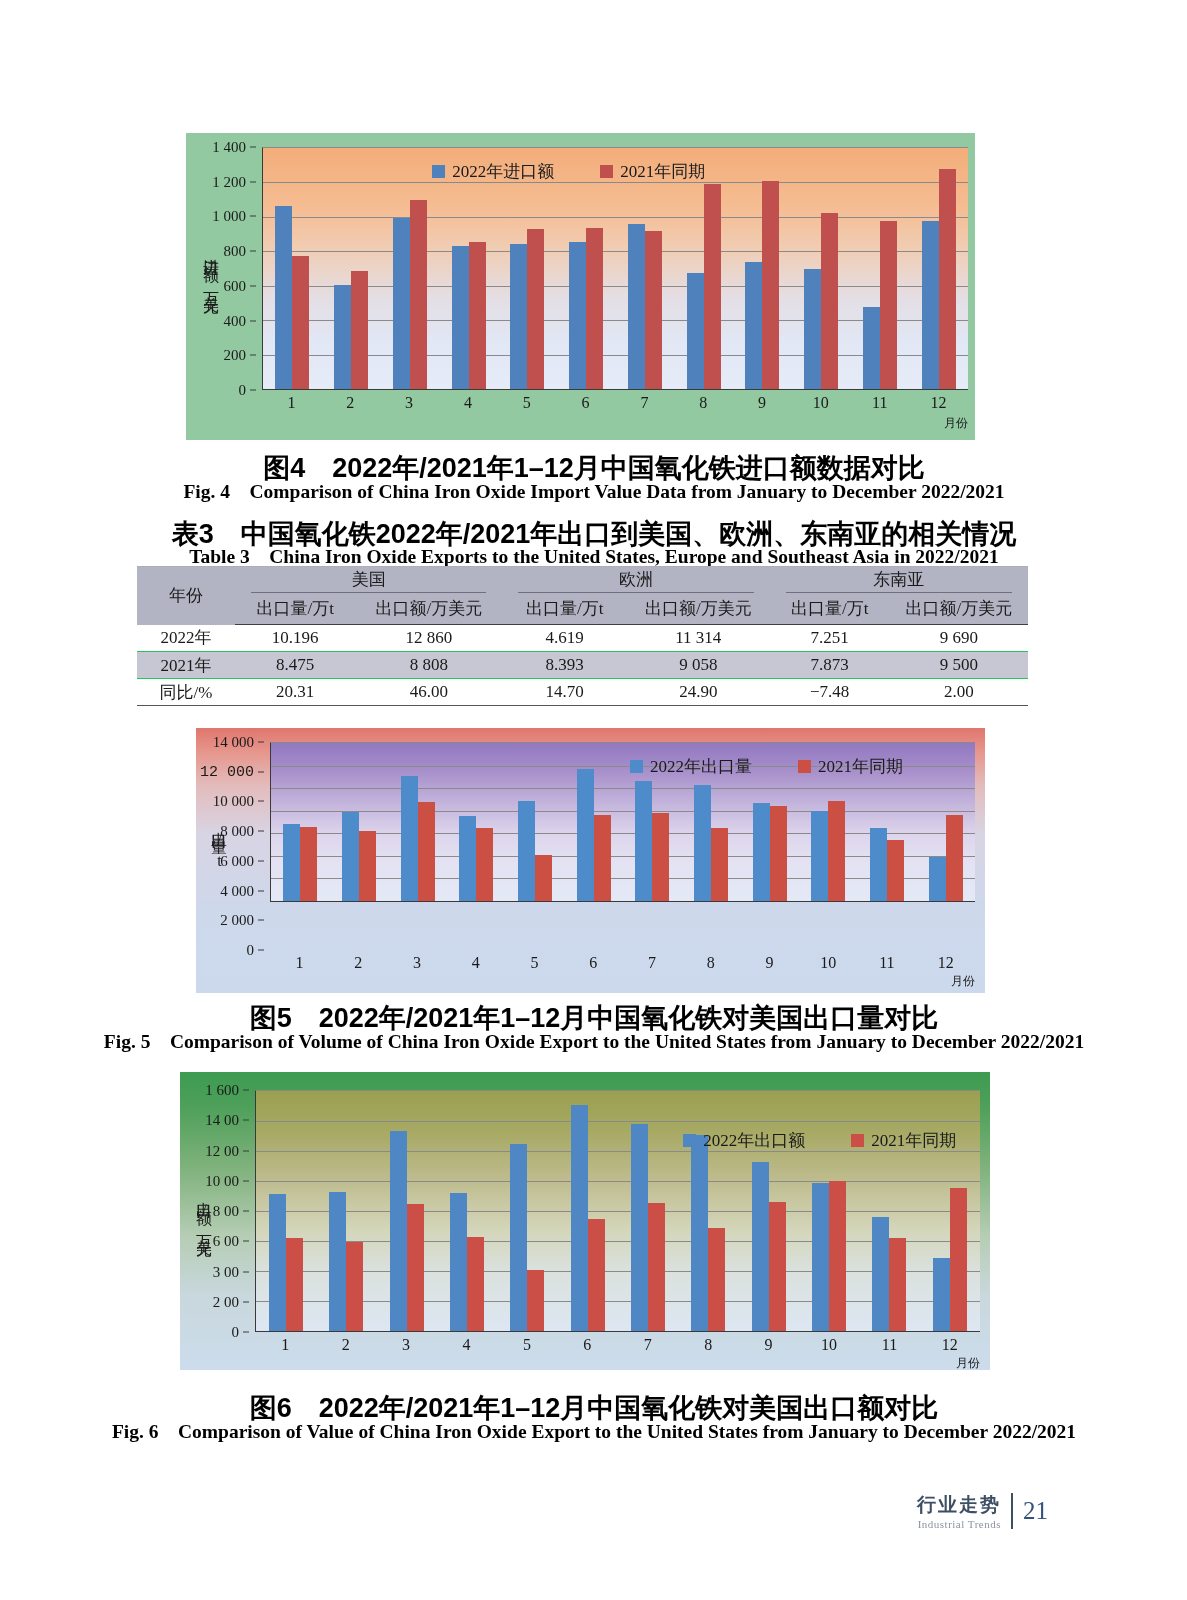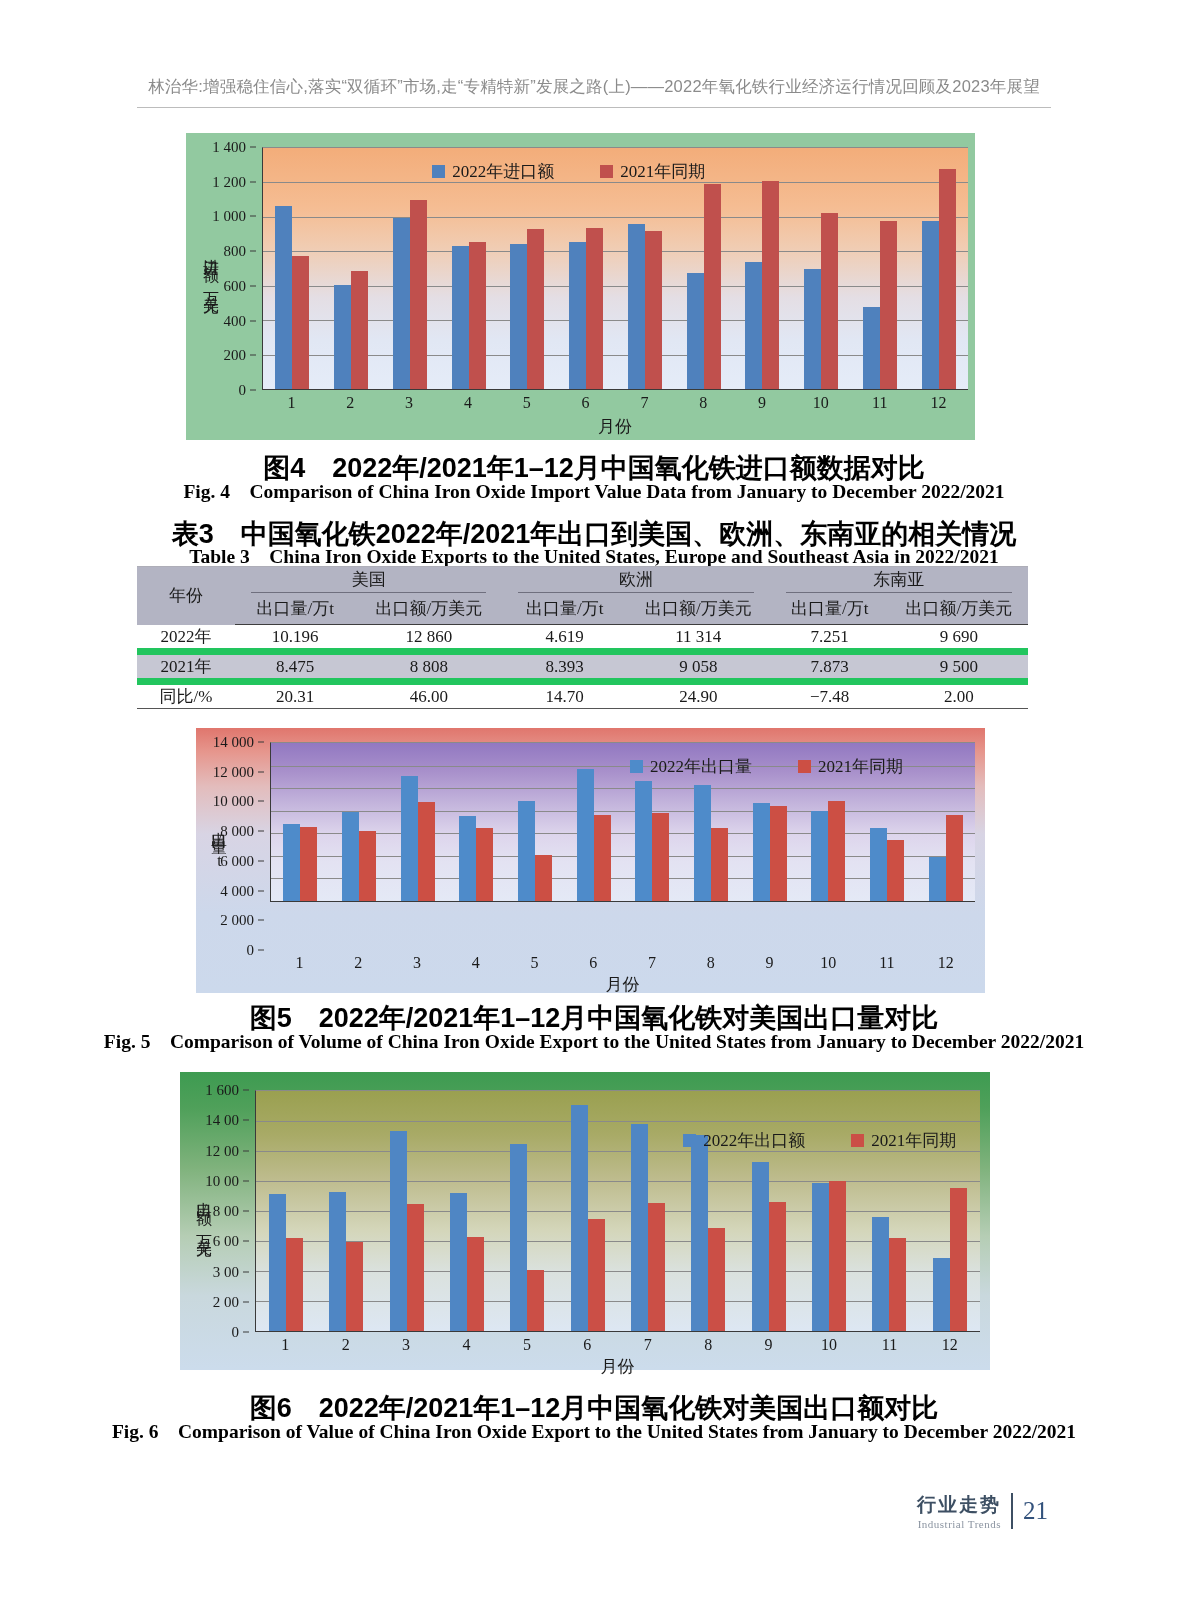--- a/index.html
+++ b/index.html
@@ -27,21 +27,21 @@
   .bar-group { flex:1; display:flex; align-items:flex-end; justify-content:center; }
   .bar { width:17px; }
   .yticks { position:absolute; }
   .ytick {
     position:absolute; right:0; transform:translateY(-50%);
     font-size:15px; white-space:nowrap; display:flex; align-items:center;
   }
   .ytick::after { content:""; display:inline-block; width:6px; height:1px; background:#3a3a3a; margin-left:4px; }
   .xlabels { position:absolute; display:flex; }
   .xlabels span { flex:1; text-align:center; font-size:16px; padding-top:4px; }
-  .xlabel-title { position:absolute; text-align:center; font-size:17px; }
+  .xlabel-title { position:absolute; text-align:right; font-size:12px; }
   .ylabel {
     position:absolute; writing-mode:vertical-rl; text-orientation:upright;
     display:flex; align-items:center; justify-content:center;
     font-size:16px; letter-spacing:4px; white-space:nowrap;
   }
   .legend { position:absolute; display:flex; gap:46px; z-index:5; white-space:nowrap; }
   .legend-item { display:flex; align-items:center; gap:7px; font-size:17px; }
   .legend-swatch { width:13px; height:13px; display:inline-block; }
 
   
@@ -70,41 +70,40 @@
   table.t3 th, table.t3 td { font-weight:normal; text-align:center; vertical-align:middle; }
   table.t3 thead th { background:#b3b4c3; }
   table.t3 thead tr.h1 th { height:26px; }
   table.t3 thead tr.h2 th { height:32px; border-bottom:1.5px solid #3e3e3e; }
   table.t3 thead th.year { background:#b3b4c3; }
   table.t3 thead th.region { position:relative; }
   table.t3 thead th.region::after {
     content:""; position:absolute; left:16px; right:16px; bottom:0;
     border-bottom:1px solid #6f6f7e;
   }
-  table.t3 tbody tr { height:27px; border-bottom:7px solid #22c55e; }
+  table.t3 tbody tr { height:27px; border-bottom:1px solid #22c55e; }
   table.t3 tbody tr:nth-child(2) { background:#c6c7d3; }
   table.t3 tbody tr:last-child { border-bottom:1.5px solid #555; }
   table.t3 { border-top:1px solid #aeaeb8; }
   col.c-year{width:11%;} col.c-q1{width:13.5%;} col.c-v1{width:16.5%;}
   col.c-q2{width:14%;} col.c-v2{width:16%;} col.c-q3{width:13.5%;} col.c-v3{width:15.5%;}
 
   
   .footer { position:absolute; top:1492px; right:139px; display:flex; align-items:center; gap:10px; }
   .footer-txt { text-align:right; }
   .footer-zh { font-family:"Liberation Sans", sans-serif; font-weight:bold; font-size:19px; color:#3d4f63; letter-spacing:2px; }
   .footer-en { font-family:"Liberation Serif", serif; font-size:11px; color:#8b94a1; letter-spacing:0.5px; }
   .footer-bar { width:2px; height:36px; background:#3d4f63; }
   .footer-page { font-family:"Liberation Serif", serif; font-size:25px; color:#33527c; }
 </style>
 </head>
 <body>
 
 <div class="page">
 
-  <div class="running-head">林治华:增强稳住信心,落实“双循环”市场,走“专精特新”发展之路(上)——2022年氧化铁行业经济运行情况回顾及2023年展望</div>
 
   <div class="chart-outer f4-bg" style="left:186px; top:133px; width:789px; height:307px;">
     <div class="ylabel" style="left:14px; top:14px; height:243px;">进口额/万美元</div>
     <div class="yticks" id="fig4-yticks" style="left:0; top:14px; width:70px; height:243px;">
         <span class="ytick" style="top: 0%;">1 400</span>
         <span class="ytick" style="top: 14.2857%;">1 200</span>
         <span class="ytick" style="top: 28.5714%;">1 000</span>
         <span class="ytick" style="top: 42.8571%;">800</span>
         <span class="ytick" style="top: 57.1429%;">600</span>
         <span class="ytick" style="top: 71.4286%;">400</span>
@@ -257,21 +256,21 @@
             <td>2.00</td>
           </tr>
         </tbody>
     </table>
   </div>
 
   <div class="chart-outer f5-bg" style="left:196px; top:728px; width:789px; height:265px;">
     <div class="ylabel" style="left:12px; top:14px; height:208px;">出口量/t</div>
     <div class="yticks" id="fig5-yticks" style="left:0; top:14px; width:68px; height:208px;">
         <span class="ytick" style="top: 0%;">14 000</span>
-        <span class="ytick" style="top: 14.2857%;">12 000</span>
+        <span class="ytick" style="top: 14.2857%; font-family: Liberation Mono, monospace;">12 000</span>
         <span class="ytick" style="top: 28.5714%;">10 000</span>
         <span class="ytick" style="top: 42.8571%;">8 000</span>
         <span class="ytick" style="top: 57.1429%;">6 000</span>
         <span class="ytick" style="top: 71.4286%;">4 000</span>
         <span class="ytick" style="top: 85.7143%;">2 000</span>
         <span class="ytick" style="top: 100%;">0</span>
       </div>
     <div class="plot f5-plot-bg" id="fig5-plot" style="left:74px; top:14px; width:705px; height:160px;">
         <div class="gridline" style="top: 14.2857%;"></div>
         <div class="gridline" style="top: 28.5714%;"></div>

